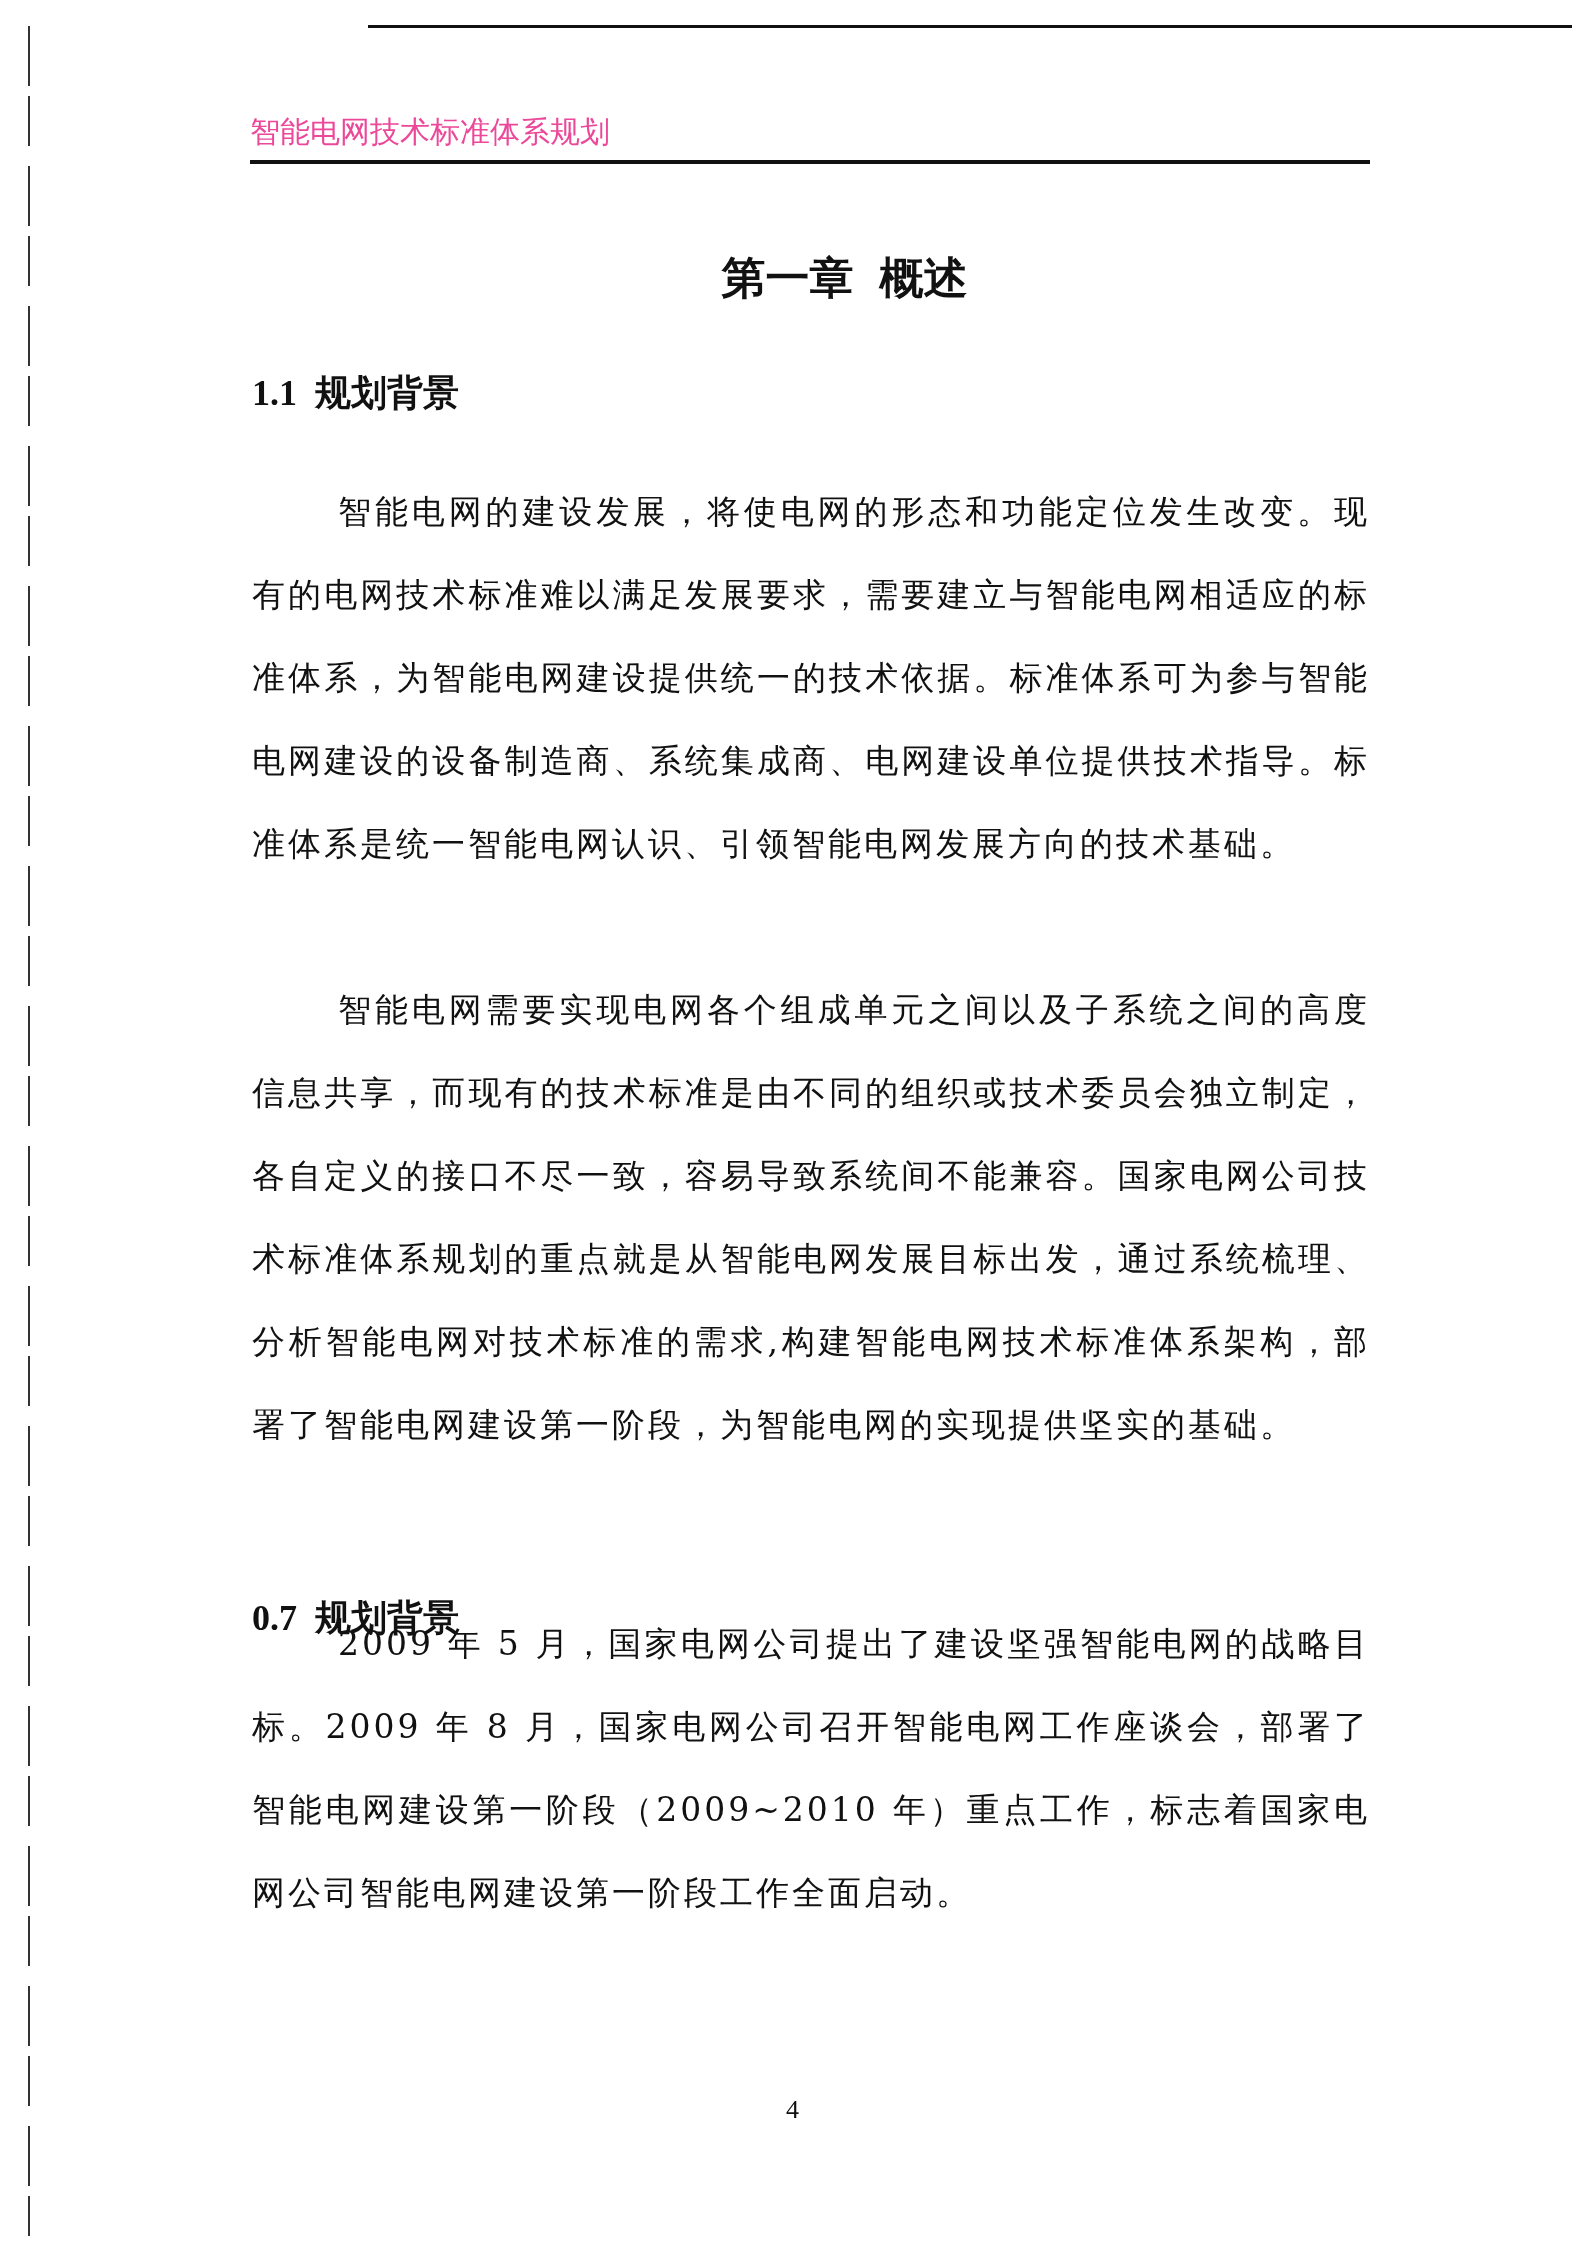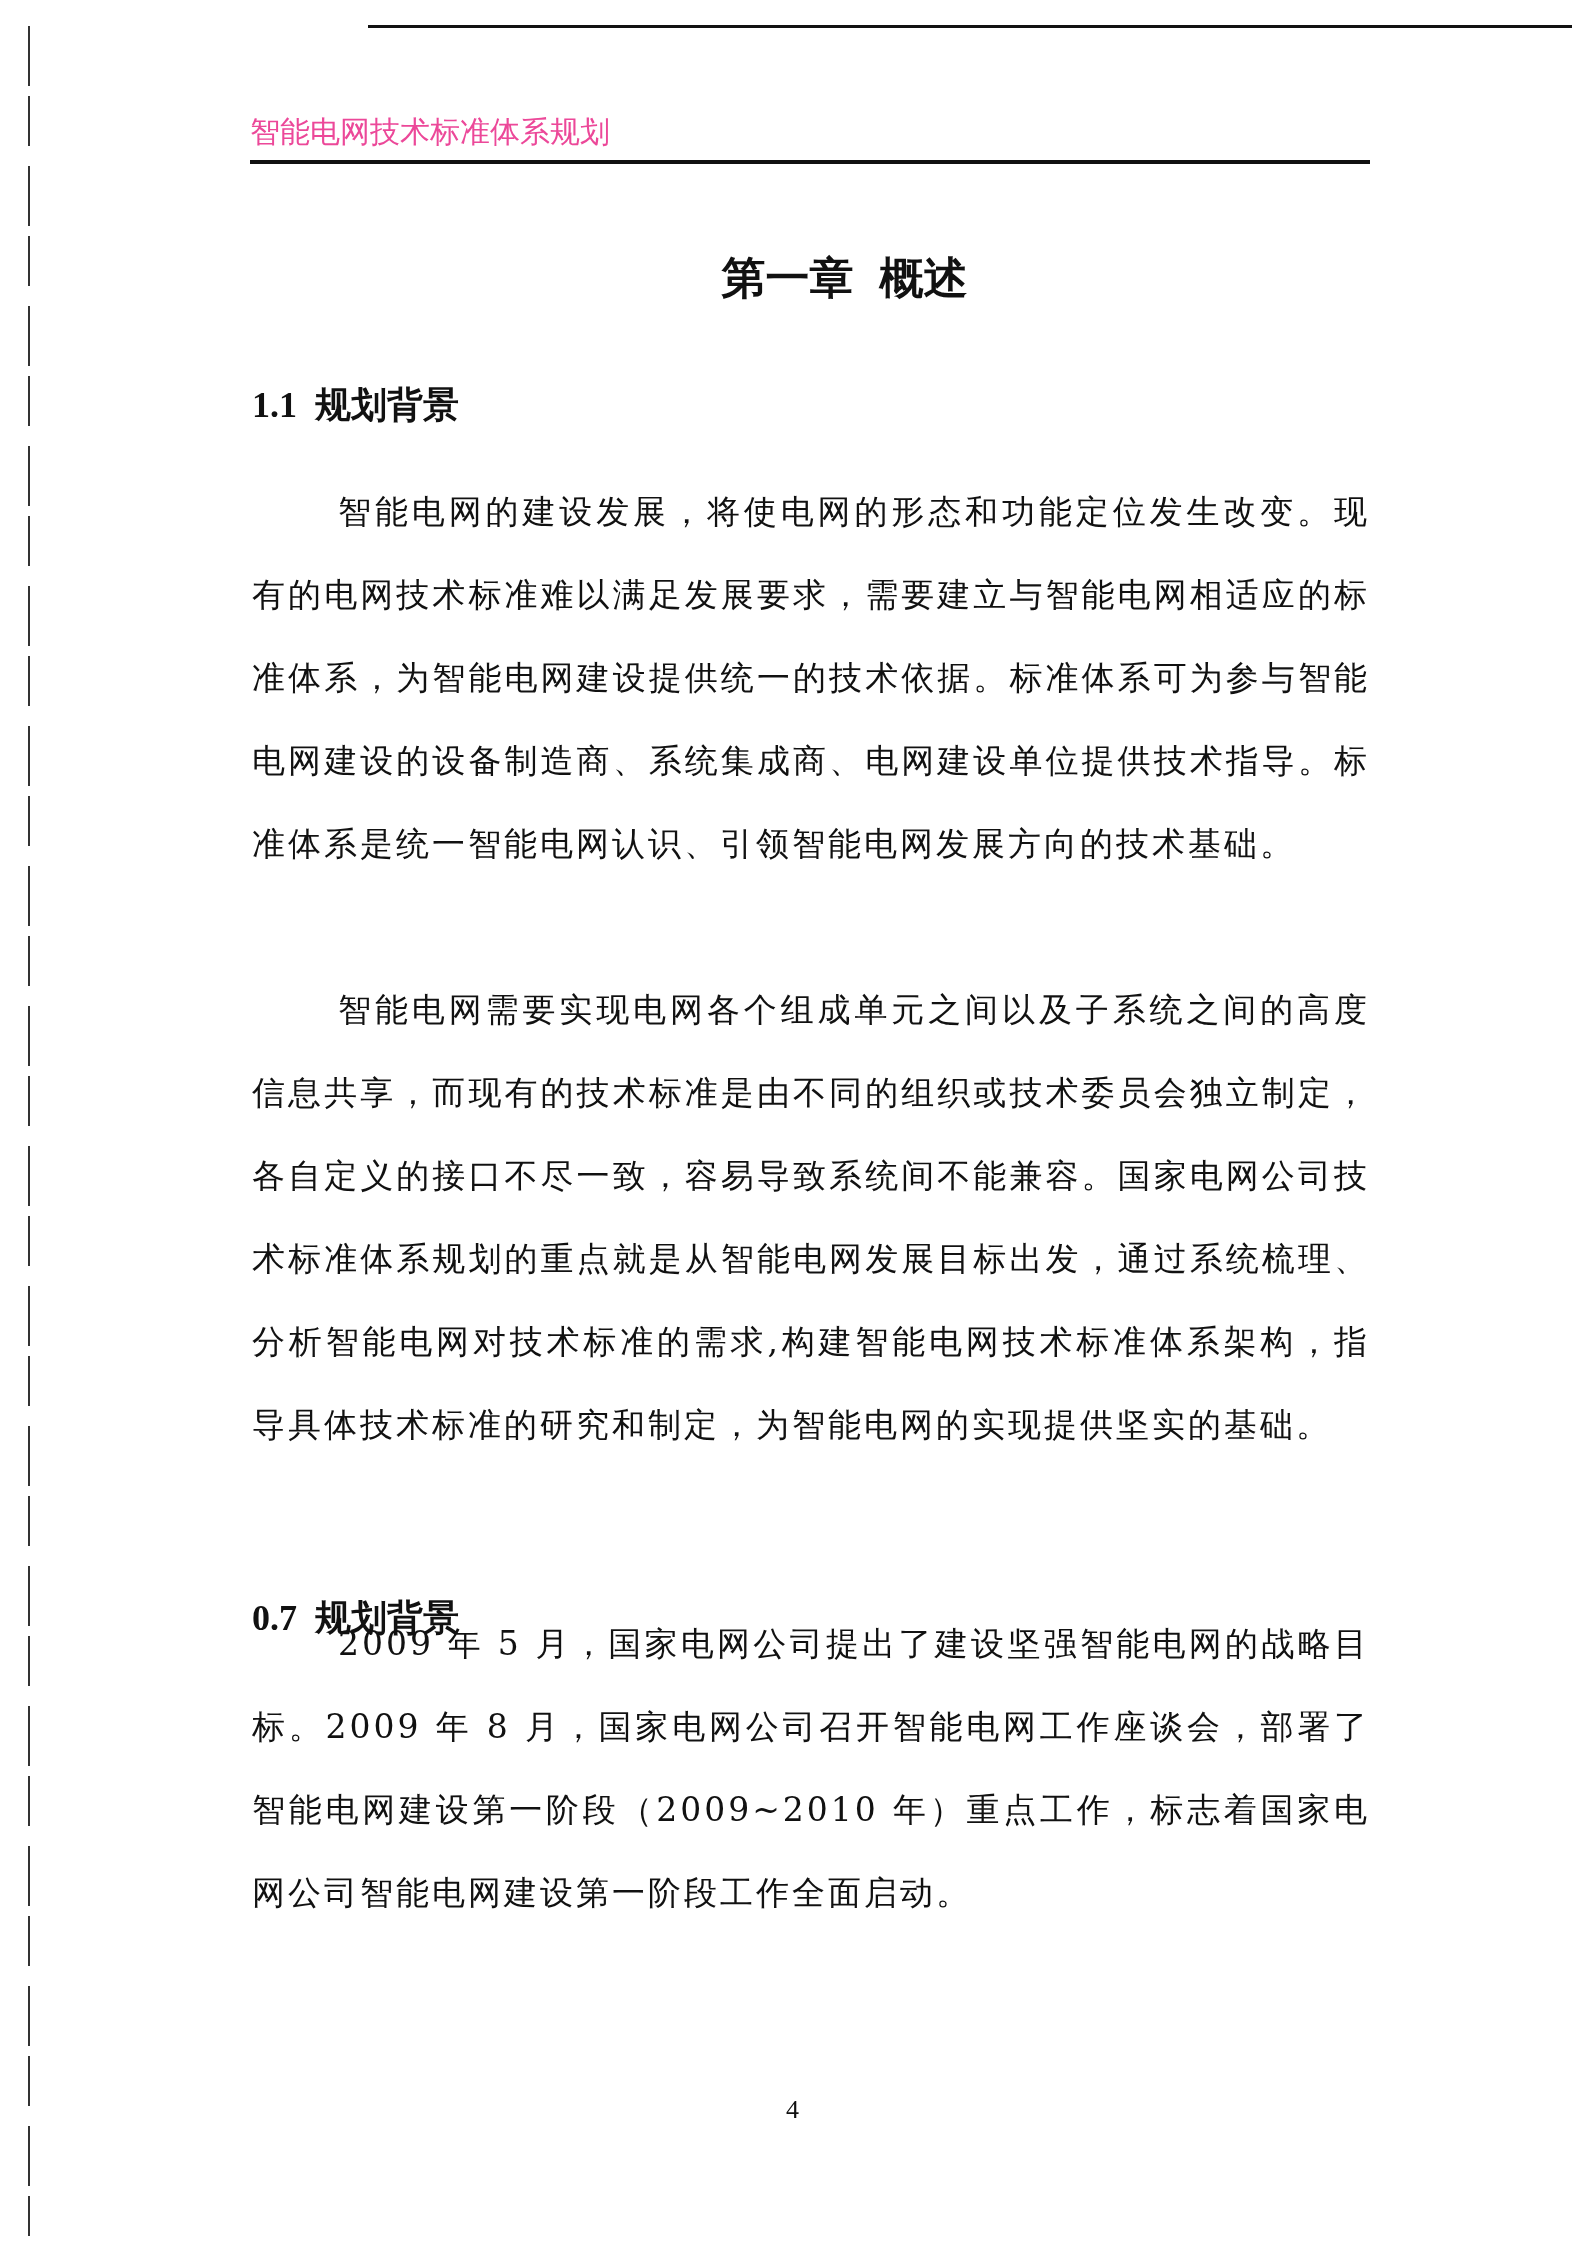--- a/index.html
+++ b/index.html
@@ -31,27 +31,27 @@
 
 <div class="header">
   <span class="header-title">智能电网技术标准体系规划</span>
 </div>
 <div class="header-rule"></div>
 
 <h1 class="chapter-title" style="margin:0;">
   <span>第一章</span><span class="gap"></span><span>概述</span>
 </h1>
 
-<h2 class="section-heading" style="top:380px;margin:0;">
+<h2 class="section-heading" style="top:368px;margin:0;">
   <span class="num">1.1</span><span>规划背景</span>
 </h2>
 
 <p class="para indent" style="top:470px;margin:0;">智能电网的建设发展，将使电网的形态和功能定位发生改变。现有的电网技术标准难以满足发展要求，需要建立与智能电网相适应的标准体系，为智能电网建设提供统一的技术依据。标准体系可为参与智能电网建设的设备制造商、系统集成商、电网建设单位提供技术指导。标准体系是统一智能电网认识、引领智能电网发展方向的技术基础。</p>
 
-<p class="para indent" style="top:968px;margin:0;">智能电网需要实现电网各个组成单元之间以及子系统之间的高度信息共享，而现有的技术标准是由不同的组织或技术委员会独立制定，各自定义的接口不尽一致，容易导致系统间不能兼容。国家电网公司技术标准体系规划的重点就是从智能电网发展目标出发，通过系统梳理、分析智能电网对技术标准的需求,构建智能电网技术标准体系架构，指导具体技术标准的研究和制定，为智能电网的实现提供坚实的基础。</p>
+<p class="para indent" style="top:968px;margin:0;">智能电网需要实现电网各个组成单元之间以及子系统之间的高度信息共享，而现有的技术标准是由不同的组织或技术委员会独立制定，各自定义的接口不尽一致，容易导致系统间不能兼容。国家电网公司技术标准体系规划的重点就是从智能电网发展目标出发，通过系统梳理、分析智能电网对技术标准的需求,构建智能电网技术标准体系架构，部署了智能电网建设第一阶段，为智能电网的实现提供坚实的基础。</p>
 
 <h2 class="section-heading" style="top:1593px;margin:0;">
   <span class="num">0.7</span><span>规划背景</span>
 </h2>
 
 <p class="para indent" style="top:1602px;margin:0;">2009 年 5 月，国家电网公司提出了建设坚强智能电网的战略目标。2009 年 8 月，国家电网公司召开智能电网工作座谈会，部署了智能电网建设第一阶段（2009~2010 年）重点工作，标志着国家电网公司智能电网建设第一阶段工作全面启动。</p>
 
 <div class="page-number">4</div>
 
 </body></html>

